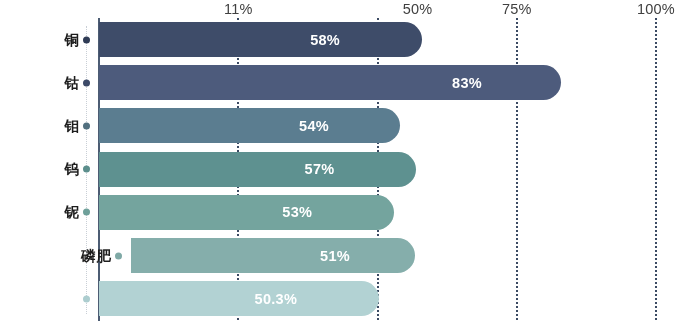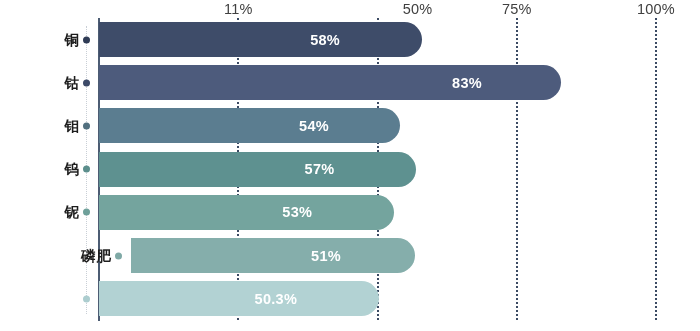--- a/index.html
+++ b/index.html
@@ -196,21 +196,21 @@
         <div class="bar" style="width: 295.21px; background: rgb(116, 164, 158);"></div>
         <span class="bar-value" style="right: 313.79px;">53%</span>
       </div>
     </div>
 
     <div class="row" style="top: 216px; margin-left: 32px;">
       <span class="cat-label">磷肥</span>
       <span class="cat-dot" style="background: rgb(127, 169, 166);"></span>
       <div class="bar-track">
         <div class="bar" style="width: 284.07px; background: rgb(133, 174, 171);"></div>
-        <span class="bar-value" style="right: 317px;">51%</span>
+        <span class="bar-value" style="right: 308px;">51%</span>
       </div>
     </div>
 
     <div class="row" style="top: 259.2px;">
       <span class="cat-dot" style="background: rgb(172, 205, 207);"></span>
       <div class="bar-track">
         <div class="bar" style="width: 280.171px; background: rgb(178, 210, 211);"></div>
         <span class="bar-value" style="right: 328.829px;">50.3%</span>
       </div>
     </div>

